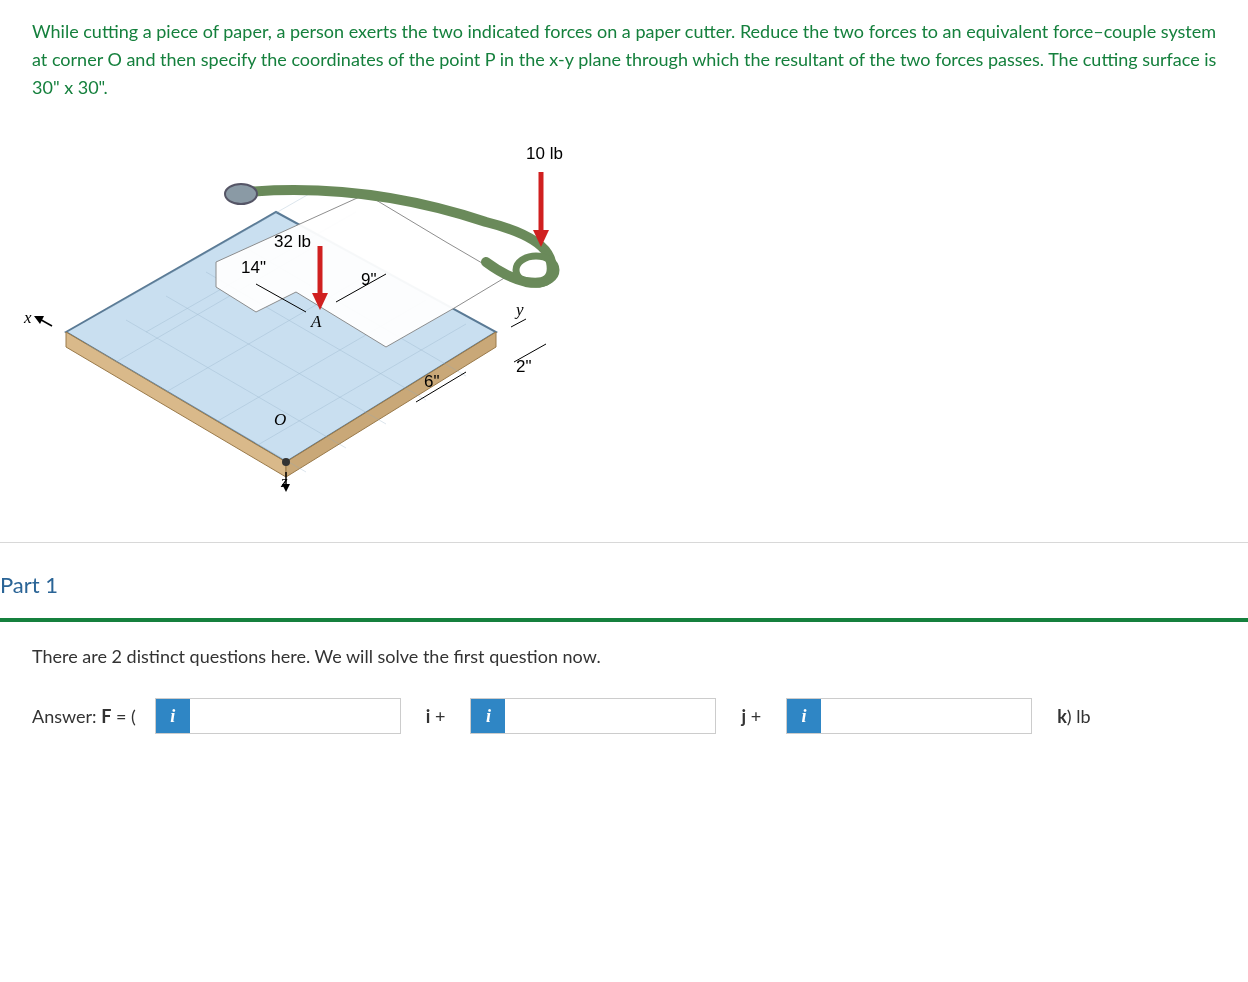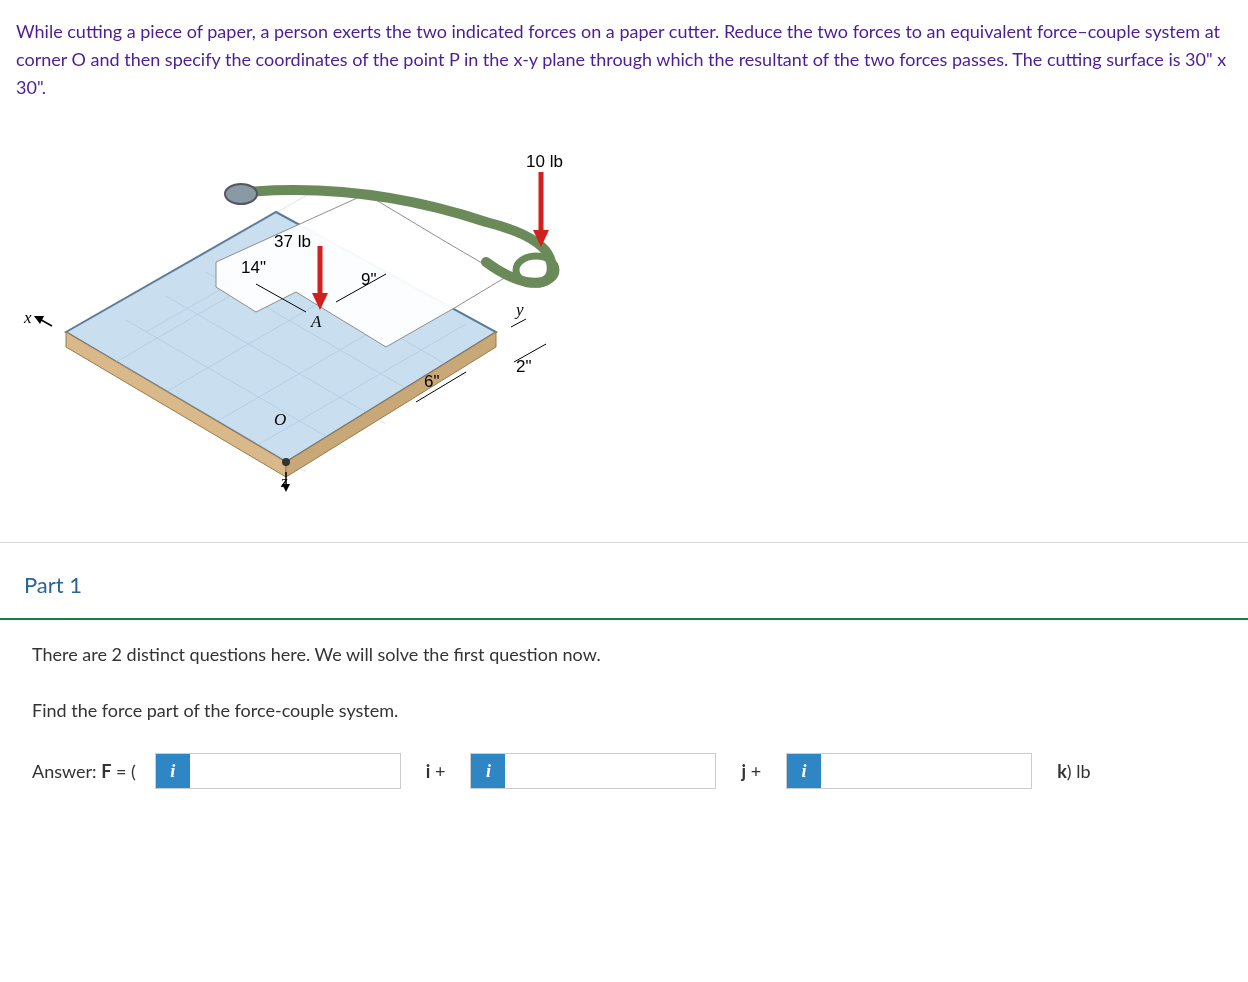--- a/index.html
+++ b/index.html
@@ -5,45 +5,45 @@
 * { box-sizing: border-box; margin: 0; padding: 0; }
 body {
   font-family: "Lato", "Helvetica Neue", Arial, sans-serif;
   font-size: 18px;
   color: #333;
   background: #fff;
   width: 1248px;
   padding: 0;
 }
 .problem-statement {
-  padding: 18px 16px 10px 16px;
+  padding: 18px 16px 10px 32px;
   line-height: 1.55;
-  color: #4c1d95;
+  color: #15803d;
 }
 .figure-area {
   padding: 20px 16px 30px 16px;
 }
 .figure-placeholder {
   width: 580px;
   height: 360px;
   position: relative;
 }
 .divider {
   border-top: 1px solid #d8d8d8;
   margin: 20px 0 0 0;
 }
 .part-header {
   color: #2a6496;
   font-size: 22px;
   font-weight: 400;
-  padding: 28px 16px 20px 24px;
+  padding: 28px 16px 20px 0;
 }
 .part-body {
   padding: 20px 32px 30px 32px;
-  border-top: 2px solid #15803d;
+  border-top: 4px solid #15803d;
   line-height: 1.6;
 }
 .part-body p { margin-bottom: 28px; color: #333; }
 .answer-row {
   display: flex;
   align-items: center;
   gap: 19px;
   flex-wrap: nowrap;
 }
 .answer-label { white-space: nowrap; }
@@ -138,41 +138,40 @@
       <polygon points="525,115 517,98 533,98" fill="#d02020"></polygon>
 
       <line x1="304" y1="114" x2="304" y2="168" stroke="#d02020" stroke-width="5"></line>
       <polygon points="304,178 296,161 312,161" fill="#d02020"></polygon>
 
       <line x1="240" y1="152" x2="290" y2="180" stroke="#000" stroke-width="1"></line>
       <line x1="320" y1="170" x2="370" y2="142" stroke="#000" stroke-width="1"></line>
       <line x1="400" y1="270" x2="450" y2="240" stroke="#000" stroke-width="1"></line>
       <line x1="498" y1="230" x2="530" y2="212" stroke="#000" stroke-width="1"></line>
     </svg>
-    <div class="fig-label sans" style="left:510px; top:20px;">10 lb</div>
-    <div class="fig-label sans" style="left:258px; top:100px;">37 lb</div>
+    <div class="fig-label sans" style="left:510px; top:12px;">10 lb</div>
+    <div class="fig-label sans" style="left:258px; top:100px;">32 lb</div>
     <div class="fig-label sans" style="left:225px; top:126px;">14"</div>
     <div class="fig-label sans" style="left:345px; top:138px;">9"</div>
     <div class="fig-label sans" style="left:408px; top:240px;">6"</div>
     <div class="fig-label sans" style="left:500px; top:225px;">2"</div>
     <div class="fig-label" style="left:8px; top:176px; font-style:italic;">x</div>
     <div class="fig-label" style="left:500px; top:168px; font-style:italic;">y</div>
     <div class="fig-label" style="left:265px; top:340px; font-style:italic;">z</div>
     <div class="fig-label" style="left:295px; top:180px; font-style:italic;">A</div>
     <div class="fig-label" style="left:258px; top:278px; font-style:italic;">O</div>
   </div>
 </div>
 
 <div class="divider"></div>
 
 <div class="part-header">Part 1</div>
 
 <div class="part-body">
   <p>There are 2 distinct questions here. We will solve the first question now.</p>
-  <p>Find the force part of the force-couple system.</p>
 
   <div class="answer-row">
     <span class="answer-label">
       <span>Answer: </span><b>F</b><span> = (</span>
     </span>
 
     <span class="input-wrap">
       <span class="info-btn">i</span>
       <input class="num-input" type="text" style="">
     </span>

